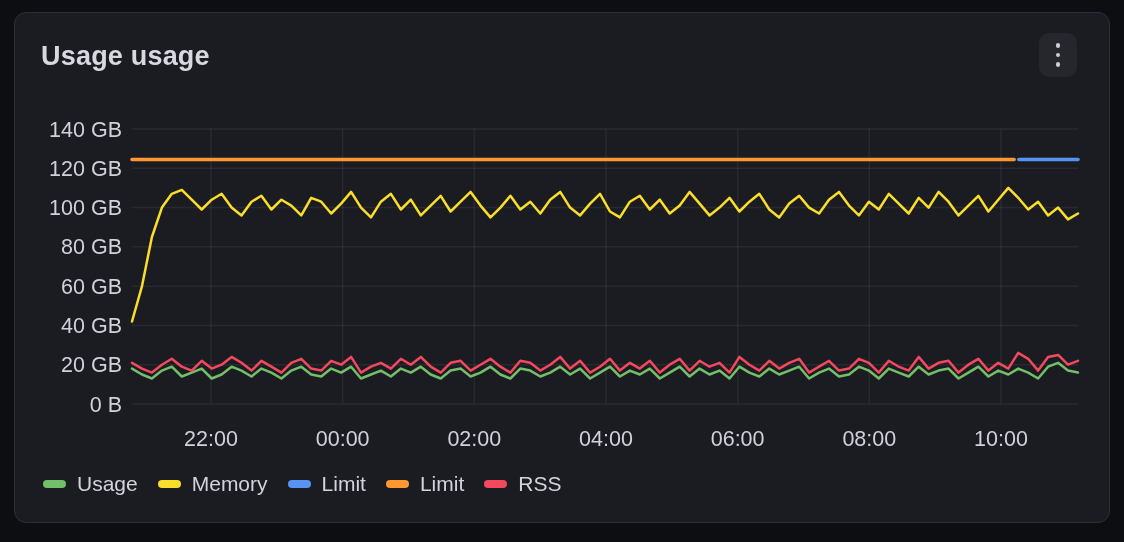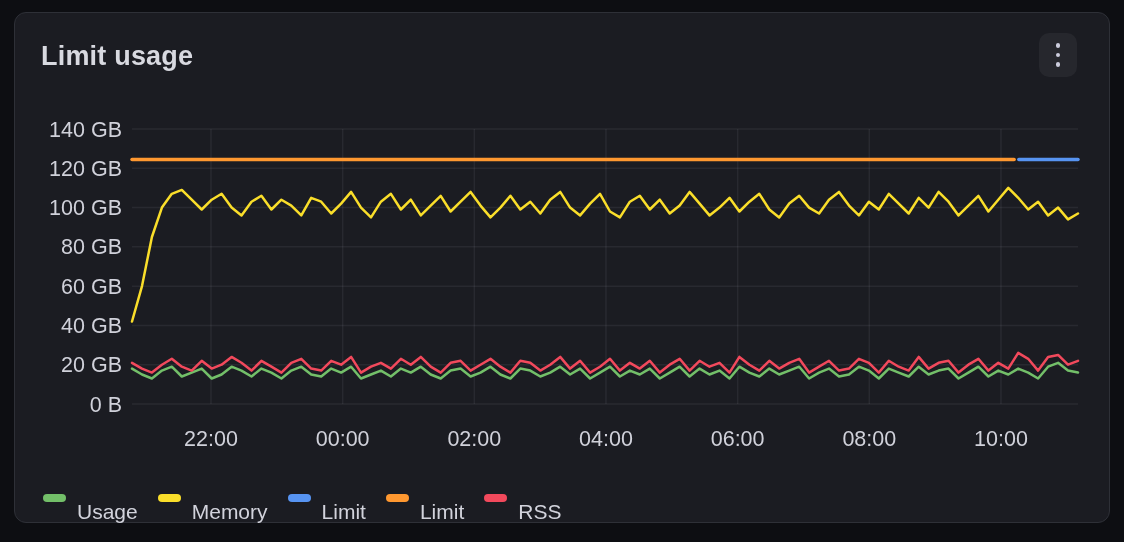--- a/index.html
+++ b/index.html
@@ -58,30 +58,29 @@
     cursor: pointer;
   }
   .legend-swatch {
     width: 23px; height: 8px;
     border-radius: 4px;
     margin-right: 11px;
   }
   .legend-label {
     font-size: 21px;
     color: #d2d3dc;
-    margin-top: 28px;
   }
 </style>
 </head>
 <body>
 
 <div class="panel">
 
   <div class="panel-header">
-    <div class="panel-title">Limit usage</div>
+    <div class="panel-title">Usage usage</div>
     <button class="kebab-btn">
       <span class="dot"></span>
       <span class="dot"></span>
       <span class="dot"></span>
     </button>
   </div>
 
   <svg class="chart-svg" id="chart" width="1096" height="511">
       <line x1="117" y1="391" x2="1063" y2="391" stroke="rgba(204,204,220,0.08)" stroke-width="1.5"></line>
       <text x="107" y="398.5" text-anchor="end" font-size="21.5" fill="#d0d1da">0 B</text>

